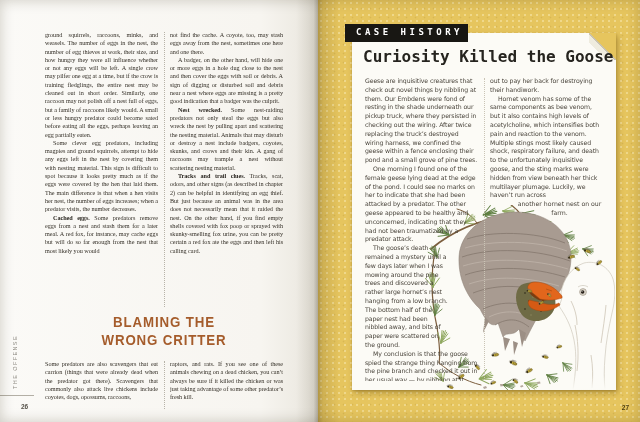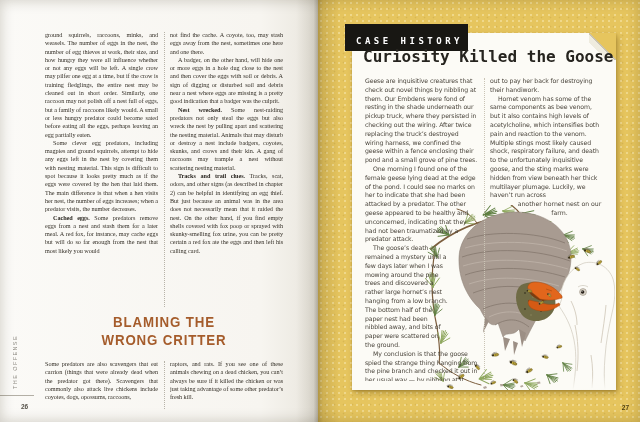--- a/index.html
+++ b/index.html
@@ -34,21 +34,21 @@
     background-color:#e6c55e;
     background-image:radial-gradient(rgba(255,246,208,0.55) 0.5px, transparent 1.2px),
                      radial-gradient(rgba(150,113,22,0.16) 0.5px, transparent 1.2px);
     background-size:6px 6px, 9px 9px; background-position:0 0, 3px 4px; }
   .note { position:absolute; left:34px; top:33px; width:264px; height:357px; background:#fcfbf6;
     box-shadow:2px 3px 6px rgba(92,64,0,0.35), 0 1px 2px rgba(92,64,0,0.25); z-index:1; }
   .note-fold { position:absolute; top:0; right:0; width:27px; height:27px;
     background:linear-gradient(to bottom left, #e6c55e 49%, #c9c3b0 49% 53%, #efecdf 53% 68%, rgba(0,0,0,0) 68%); }
   .case-label { position:absolute; left:27px; top:24px; z-index:3; background:#181713; color:#ffffff;
     font-family:"DejaVu Sans Mono", monospace; font-weight:bold; font-size:9px; letter-spacing:3.5px;
-    padding:12px 5px 5px 11px; }
+    padding:3px 5px 5px 11px; }
   .note-title { position:absolute; left:45px; top:47px; z-index:3;
     font-family:"DejaVu Sans Mono", monospace; font-weight:bold; font-size:16px; color:#26241f; white-space:nowrap; }
   .note-cols { position:absolute; left:47px; top:77px; width:238px; height:304px; display:flex; z-index:3; overflow:hidden; }
   .note-col { width:113px; overflow:hidden; }
   .note-cols .col-div::after { border-left:1px dotted #cac4b5; }
   .sans-body p { font-family:"DejaVu Sans", sans-serif; font-size:6.2px; line-height:8.8px;
     letter-spacing:-0.1px; color:#4a453c; text-align:left; }
   .sans-body p.wrap-right { padding-right:30px; }
   .tail { font-family:"DejaVu Sans", sans-serif; font-size:6.2px; line-height:8.8px; color:#4a453c;
     text-align:center; padding-left:26px; }

